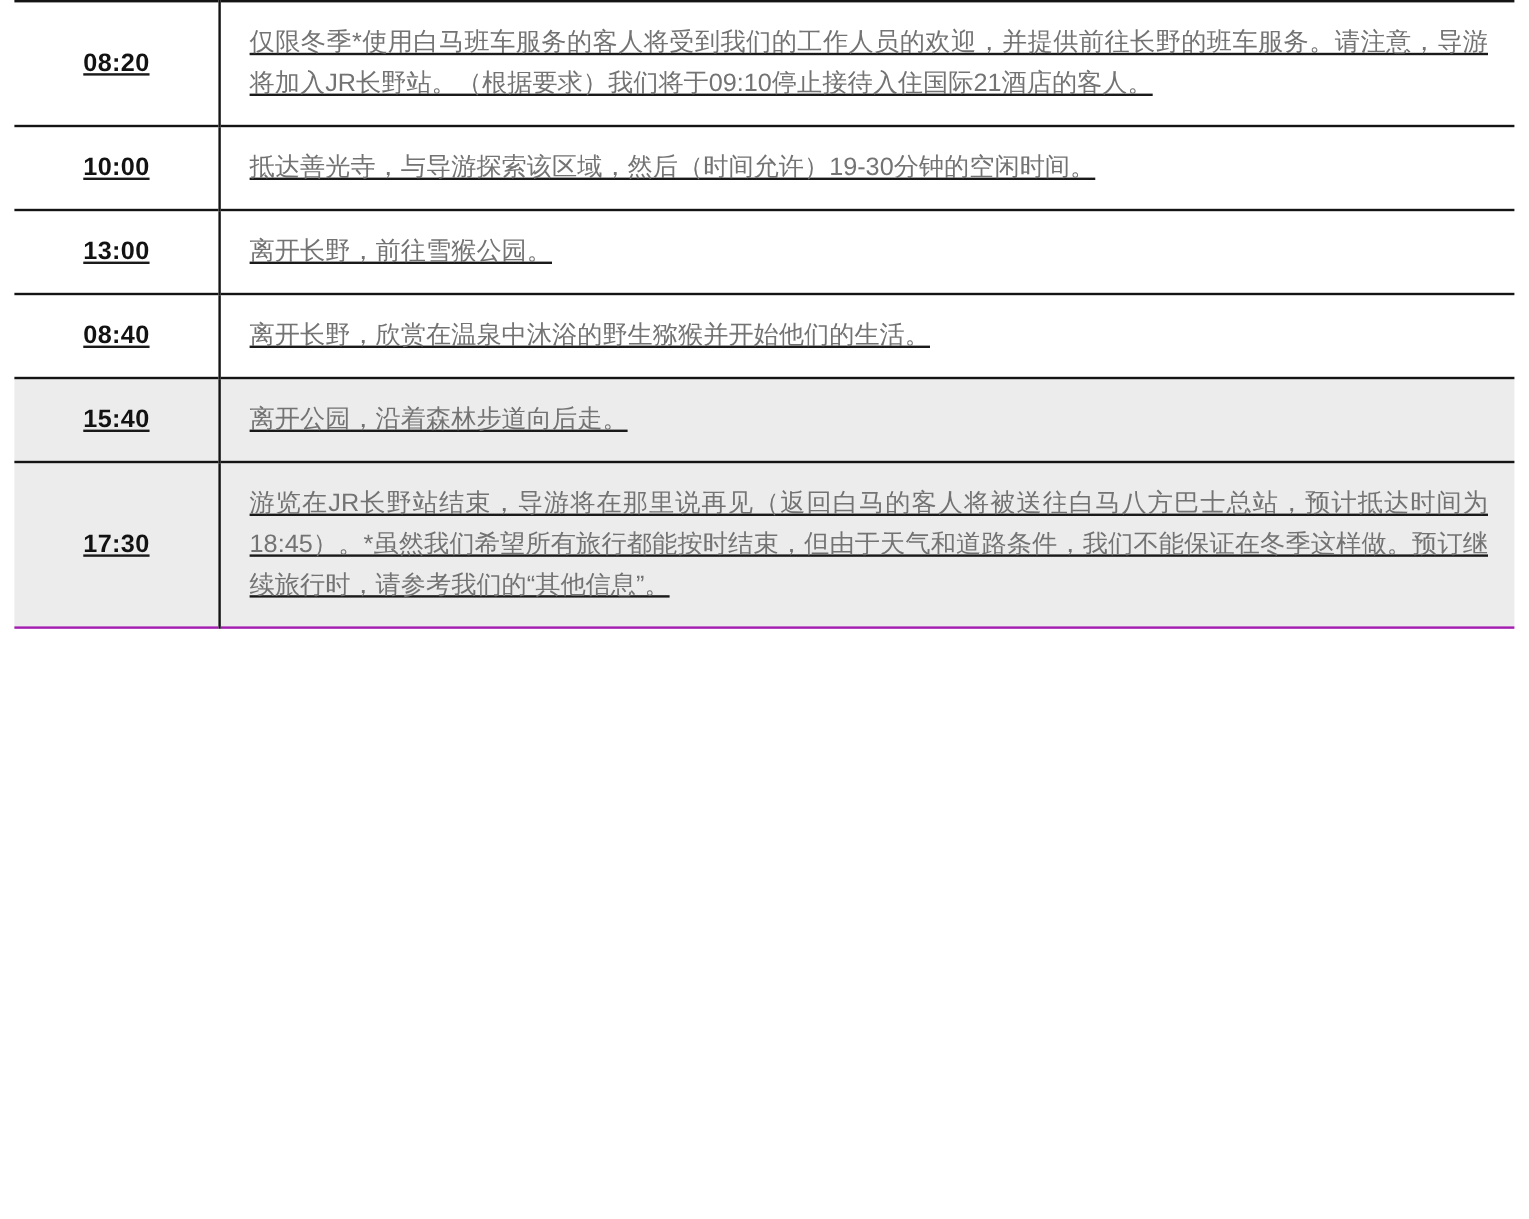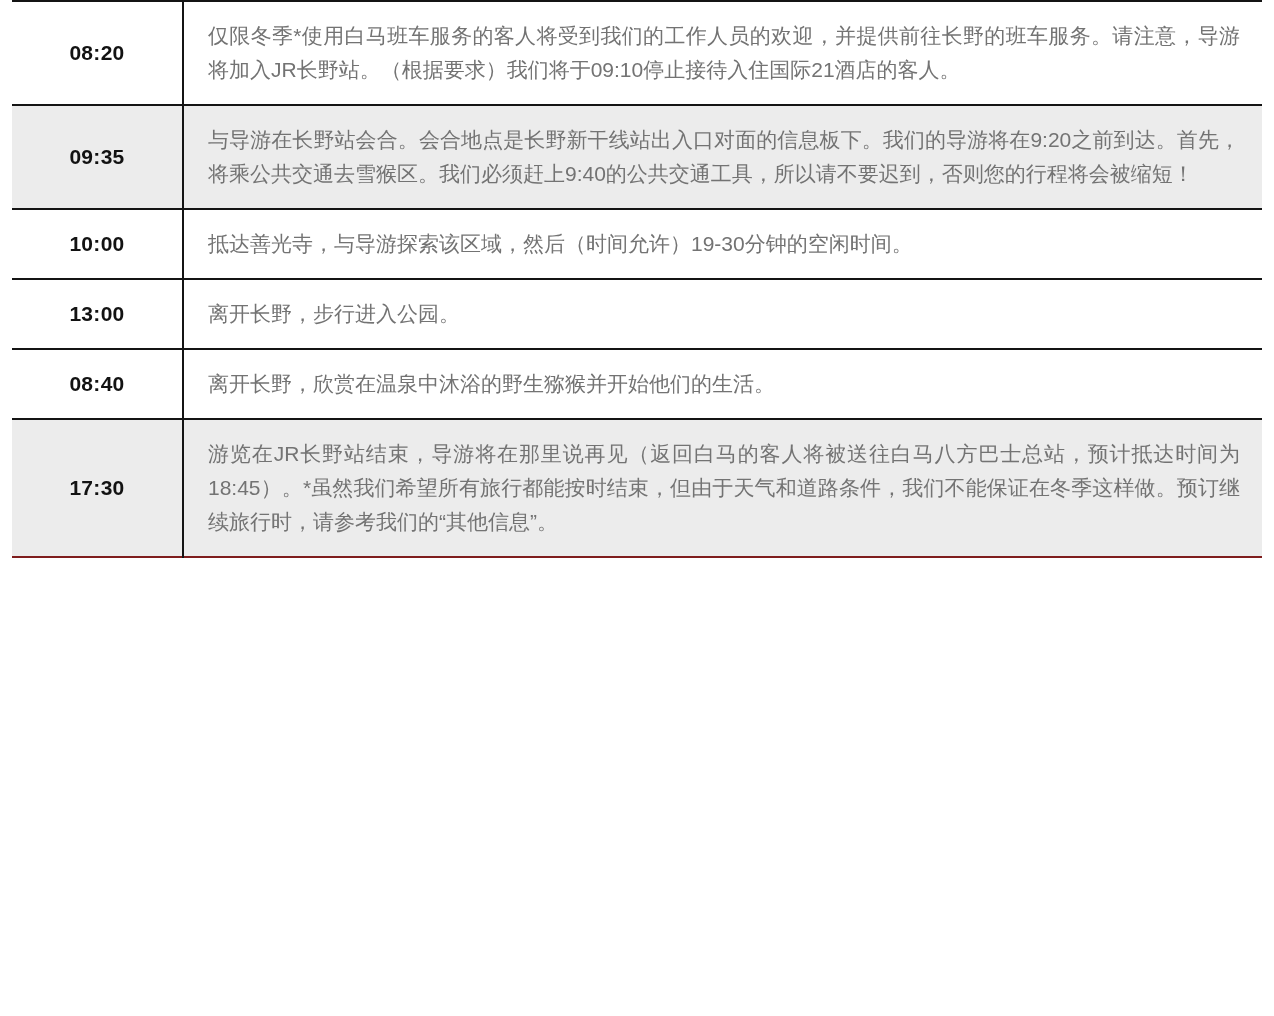--- a/index.html
+++ b/index.html
@@ -17,21 +17,22 @@
   .itinerary-wrap {
     width: 1274px;
     box-sizing: border-box;
     padding: 0 12px;
   }
   table.itinerary {
     border-collapse: collapse;
     width: 1250px;
     table-layout: fixed;
     border-top: 2px solid #141414;
-    border-bottom: 2px solid #7f1d1d;
+    border-bottom: 2px solid #a21caf;
+    text-decoration: underline;
   }
   table.itinerary tr {
     border-bottom: 2px solid #141414;
   }
   table.itinerary tr:last-child {
     border-bottom: none;
   }
   td.time-cell {
     width: 158px;
     text-align: center;
@@ -61,35 +62,35 @@
 </head>
 <body>
 
 <div class="itinerary-wrap">
   <table class="itinerary">
     <tbody>
         <tr class="plain">
           <td class="time-cell">08:20</td>
           <td class="desc-cell">仅限冬季*使用白马班车服务的客人将受到我们的工作人员的欢迎，并提供前往长野的班车服务。请注意，导游将加入JR长野站。（根据要求）我们将于09:10停止接待入住国际21酒店的客人。</td>
         </tr>
-        <tr class="shaded">
-          <td class="time-cell">09:35</td>
-          <td class="desc-cell">与导游在长野站会合。会合地点是长野新干线站出入口对面的信息板下。我们的导游将在9:20之前到达。首先，将乘公共交通去雪猴区。我们必须赶上9:40的公共交通工具，所以请不要迟到，否则您的行程将会被缩短！</td>
-        </tr>
         <tr class="plain">
           <td class="time-cell">10:00</td>
           <td class="desc-cell">抵达善光寺，与导游探索该区域，然后（时间允许）19-30分钟的空闲时间。</td>
         </tr>
         <tr class="plain">
           <td class="time-cell">13:00</td>
-          <td class="desc-cell">离开长野，步行进入公园。</td>
+          <td class="desc-cell">离开长野，前往雪猴公园。</td>
         </tr>
         <tr class="plain">
           <td class="time-cell">08:40</td>
           <td class="desc-cell">离开长野，欣赏在温泉中沐浴的野生猕猴并开始他们的生活。</td>
+        </tr>
+        <tr class="shaded">
+          <td class="time-cell">15:40</td>
+          <td class="desc-cell">离开公园，沿着森林步道向后走。</td>
         </tr>
         <tr class="shaded">
           <td class="time-cell">17:30</td>
           <td class="desc-cell">游览在JR长野站结束，导游将在那里说再见（返回白马的客人将被送往白马八方巴士总站，预计抵达时间为18:45）。*虽然我们希望所有旅行都能按时结束，但由于天气和道路条件，我们不能保证在冬季这样做。预订继续旅行时，请参考我们的“其他信息”。</td>
         </tr>
       </tbody>
   </table>
 </div>
 
 </body></html>

